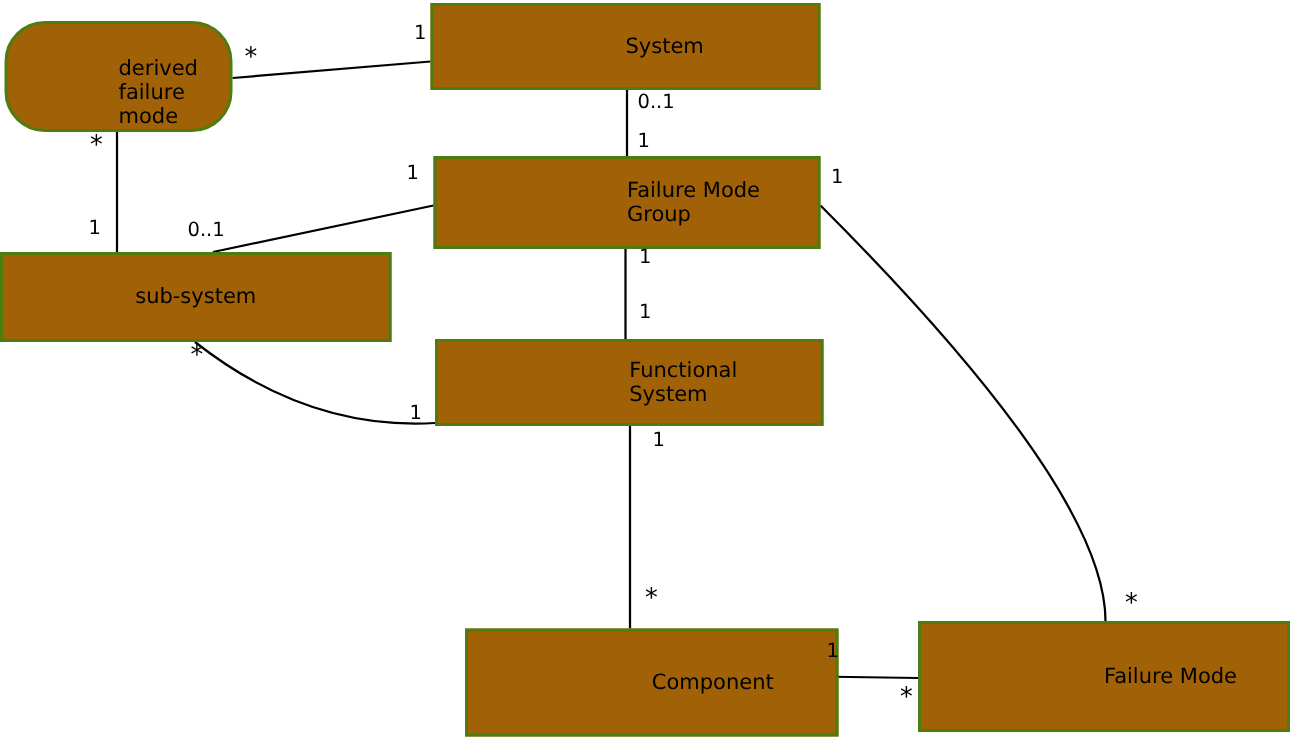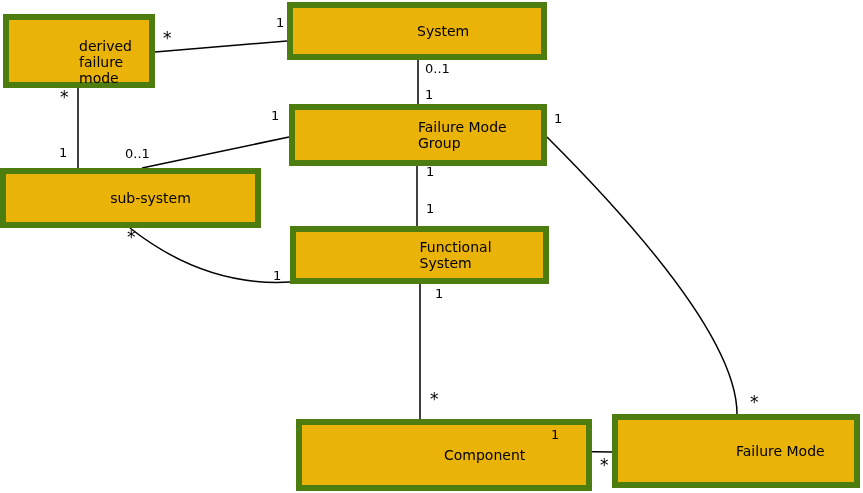--- a/index.html
+++ b/index.html
@@ -24,38 +24,37 @@
     height: 493px;
   }
   .edges-svg path {
     fill: none;
     stroke: #000000;
     stroke-width: 1.5px;
   }
   .node {
     position: absolute;
     box-sizing: border-box;
-    border: 6px solid #4d7c0f;
-    background: #eab308;
+    border: 2px solid #4d7c0f;
+    background: #a16207;
   }
   .node-label {
     position: absolute;
     left: 50%;
     top: 50%;
     transform: translateY(-50%);
     font-size: 14px;
     line-height: 16px;
     white-space: pre-line;
     color: #000000;
   }
   .node-label.centered {
     left: 0;
     width: 100%;
     text-align: center;
-    padding-left: 20px;
   }
   .node-label.low {
     top: calc(50% + 11px);
   }
   .mult {
     position: absolute;
     font-size: 13px;
     line-height: 14px;
     color: #000000;
   }
@@ -74,21 +73,21 @@
     <path d="M78,88 L78,168"></path>
     <path d="M418,60 L418,105"></path>
     <path d="M142,168 L289,137"></path>
     <path d="M417,166 L417,226"></path>
     <path d="M420,284 L420,419"></path>
     <path d="M130,228 Q205,287 290,282"></path>
     <path d="M547,137 Q737,327 737,414"></path>
     <path d="M544,451 L612,452"></path>
   </svg>
 
-  <div class="node" style="left:3px; top:14px; width:152px; height:74px;">
+  <div class="node" style="left:3px; top:14px; width:152px; height:74px;border-radius:27px;">
     <div class="node-label low">derived
 failure
 mode</div>
   </div>
 
   <div class="node" style="left:287px; top:2px; width:260px; height:58px;">
     <div class="node-label">System</div>
   </div>
 
   <div class="node" style="left:289px; top:104px; width:258px; height:62px;">
@@ -98,21 +97,21 @@
 
   <div class="node" style="left:0px; top:168px; width:261px; height:60px;">
     <div class="node-label centered">sub-system</div>
   </div>
 
   <div class="node" style="left:290px; top:226px; width:259px; height:58px;">
     <div class="node-label">Functional
 System</div>
   </div>
 
-  <div class="node" style="left:296px; top:419px; width:296px; height:72px;">
+  <div class="node" style="left:310px; top:419px; width:249px; height:72px;">
     <div class="node-label">Component</div>
   </div>
 
   <div class="node" style="left:612px; top:414px; width:248px; height:74px;">
     <div class="node-label">Failure Mode</div>
   </div>
 
   <span class="mult" style="left:276px; top:16px;">1</span>
   <span class="mult star" style="left:163px; top:31px;">*</span>
 

